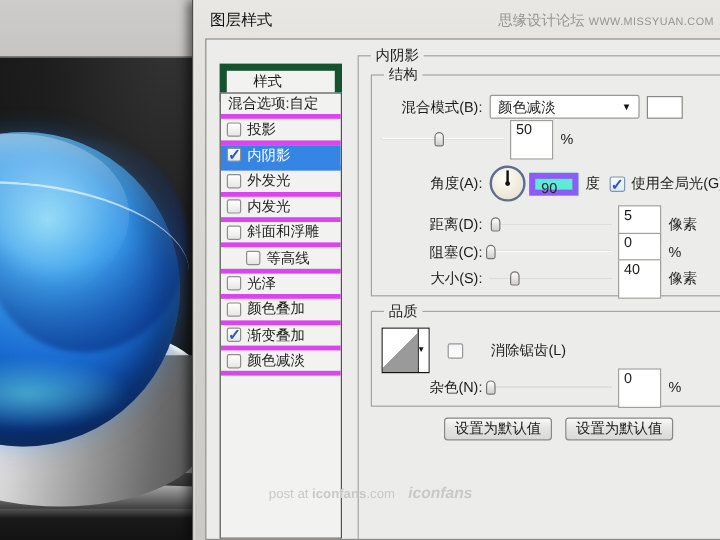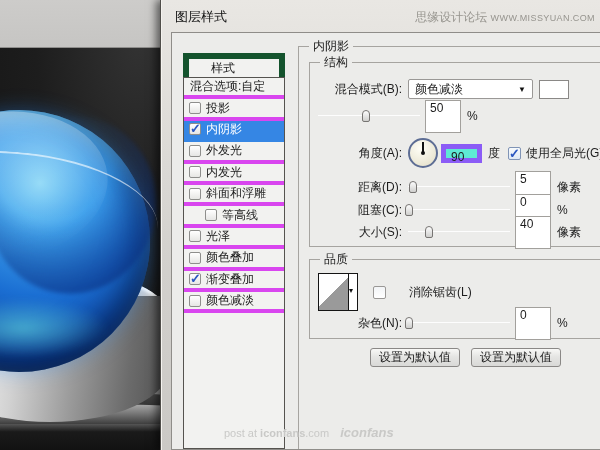--- a/index.html
+++ b/index.html
@@ -110,21 +110,21 @@
 
   .contour { flex:none; width:40px; height:38px; border:1px solid #141414; background:#fff; display:flex; }
   .contour .diag { flex:1; background:linear-gradient(135deg,#fff 49.5%,#9a9a9a 50%); }
   .contour .strip { position:relative; width:9px; border-left:1px solid #141414; background:#fff; }
   .contour .strip::after { content:"▾"; position:absolute; left:0; top:12px; font-size:8px; color:#111; }
 
   .defaults-row { position:absolute; left:198px; top:315px; display:flex; gap:11px; }
   .def-btn { width:90px; height:19px; border:1px solid #8a8886; border-radius:3px; text-align:center;
         line-height:17px; background:linear-gradient(180deg,#f8f8f6,#e5e5e3 45%,#d9d9d7); }
 
-  .footer { position:absolute; left:52px; top:392px; color:#c9c9c7; font-size:11px; white-space:nowrap; }
+  .footer { position:absolute; left:52px; top:370px; color:#c9c9c7; font-size:11px; white-space:nowrap; }
   .footer .b { font-weight:bold; }
   .footer .logo { font-weight:bold; font-style:italic; margin-left:8px; font-size:13px; }
 </style>
 </head>
 <body>
 
 <div id="app">
 
   <div id="scene">
     <div class="foot-light"></div>

